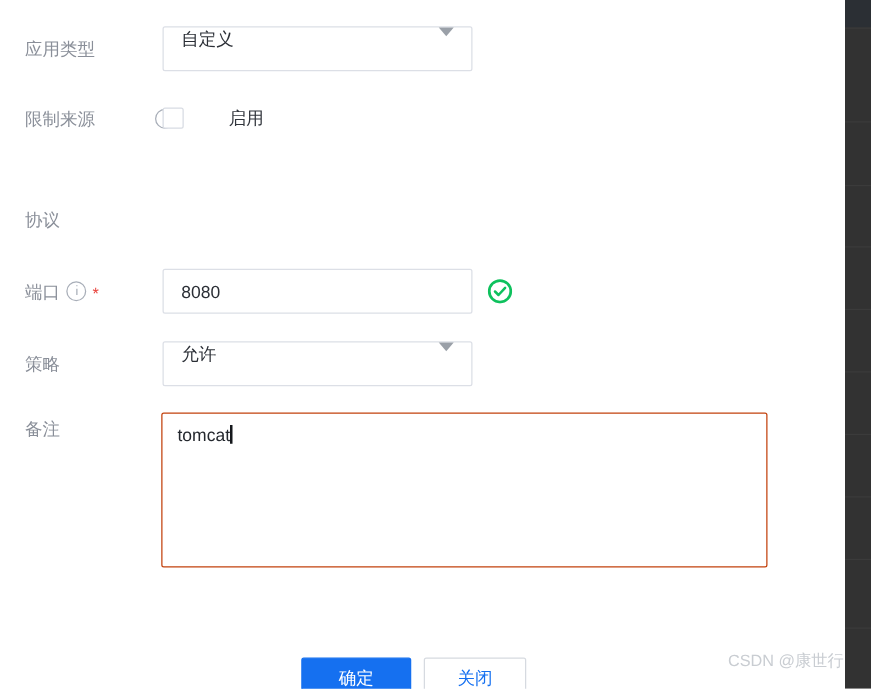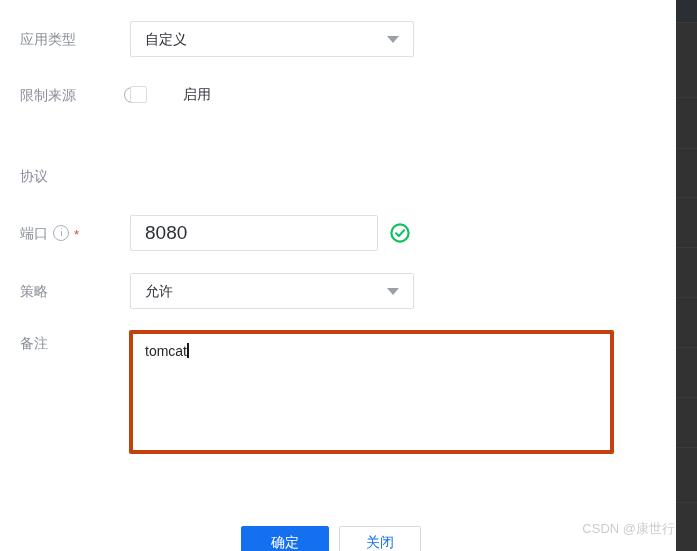--- a/index.html
+++ b/index.html
@@ -73,28 +73,28 @@
     font-size: 13px;
     line-height: 10px;
     position: relative;
     top: 2px;
   }
 
   
   .select-box {
     position: absolute;
     left: 130px;
-    width: 284px;
+    width: 248px;
     height: 36px;
     box-sizing: border-box;
     border: 1px solid #dcdfe6;
     background: #fff;
     border-radius: 2px;
     display: flex;
-    align-items: center;
+    align-items: flex-start;
     padding: 0 10px 0 14px;
     cursor: pointer;
   }
   .select-value {
     flex: 1;
     color: #2b2f36;
     font-size: 14px;
     line-height: 18px;
     white-space: nowrap;
     overflow: hidden;
@@ -112,21 +112,21 @@
   .text-input {
     position: absolute;
     left: 130px;
     width: 248px;
     height: 36px;
     box-sizing: border-box;
     border: 1px solid #dcdfe6;
     background: #fff;
     border-radius: 2px;
     font-family: "Liberation Sans", "DejaVu Sans", sans-serif;
-    font-size: 19px;
+    font-size: 14px;
     color: #2b2f36;
     padding: 0 10px 0 14px;
     outline: none;
   }
 
   
   .checkbox-wrap {
     position: absolute;
     left: 130px;
     display: flex;
@@ -166,21 +166,21 @@
     height: 20px;
   }
 
   
   .textarea-box {
     position: absolute;
     left: 129px;
     width: 485px;
     height: 124px;
     box-sizing: border-box;
-    border: 4px solid #c2410c;
+    border: 1px solid #c2410c;
     border-radius: 2px;
     background: #fff;
     padding: 8px 10px 0 12px;
   }
   .textarea-text {
     font-size: 14px;
     color: #24282e;
     line-height: 18px;
     white-space: pre-wrap;
     position: relative;

